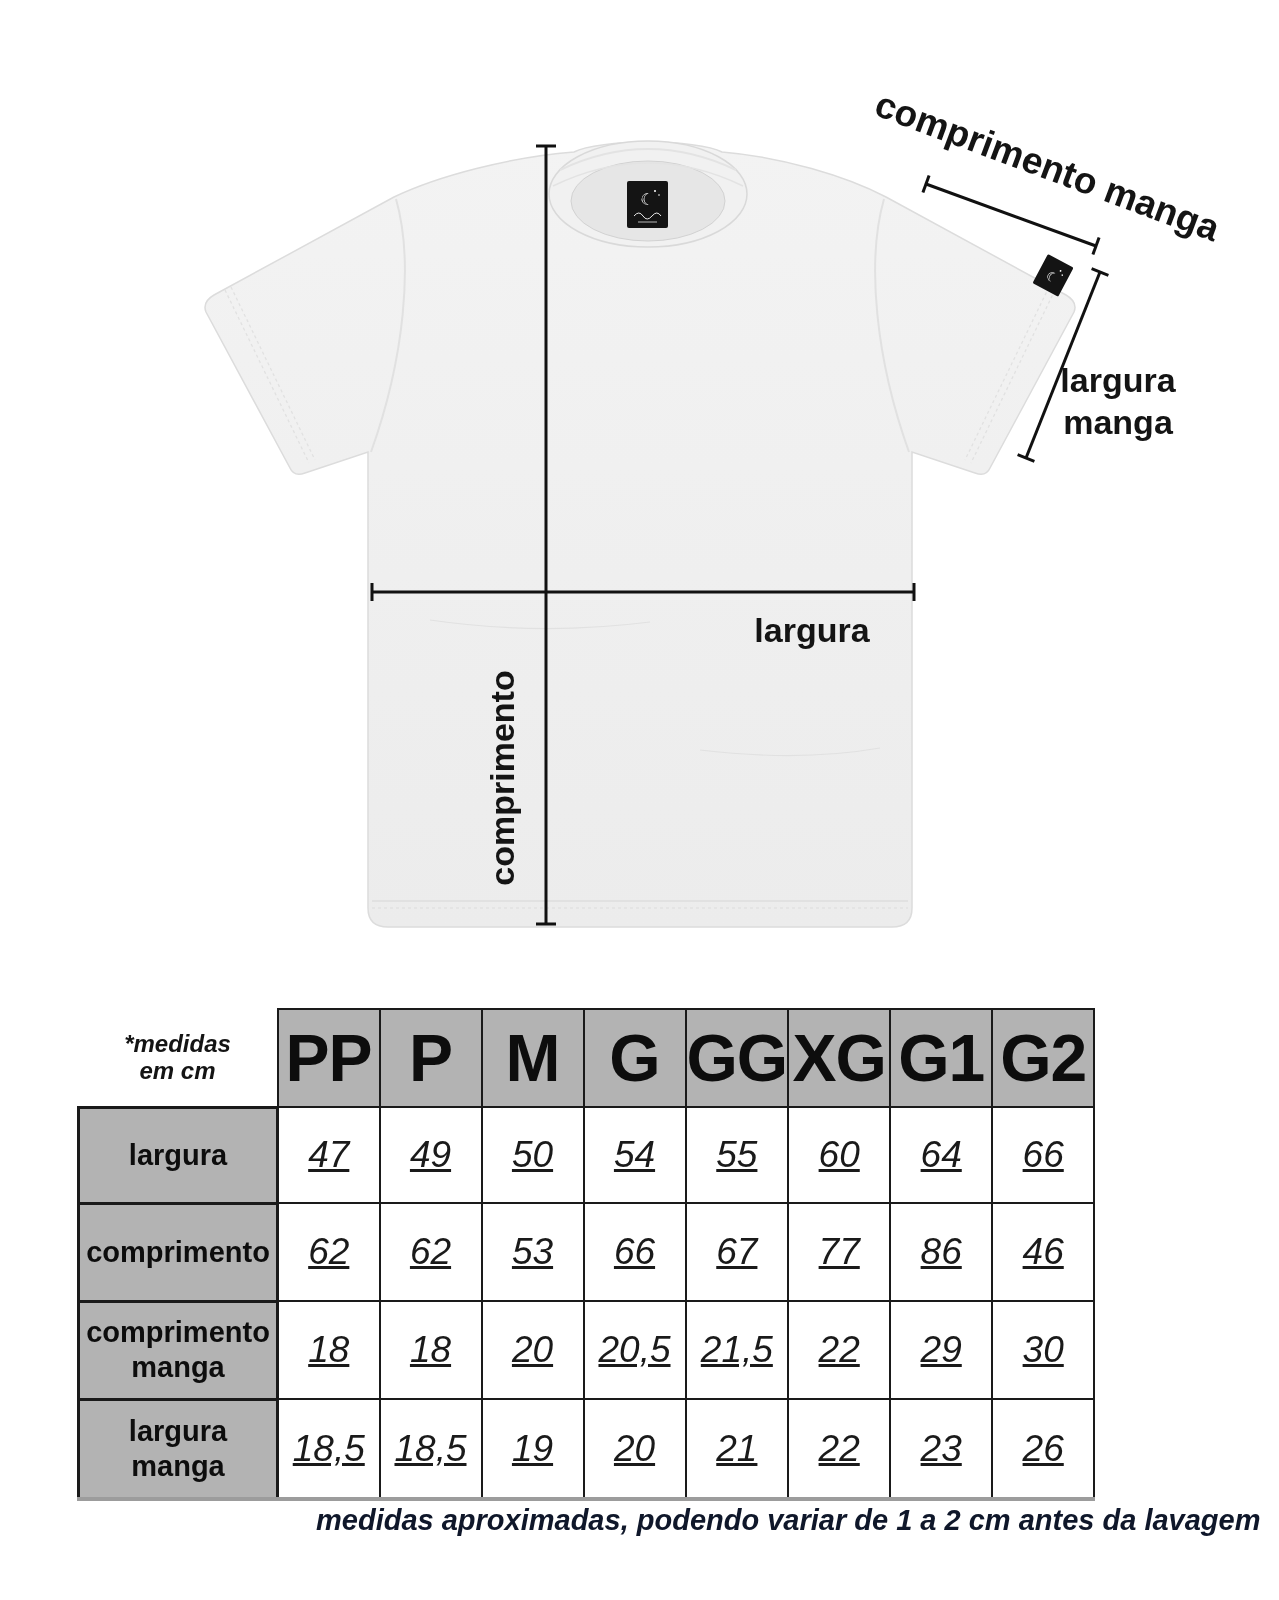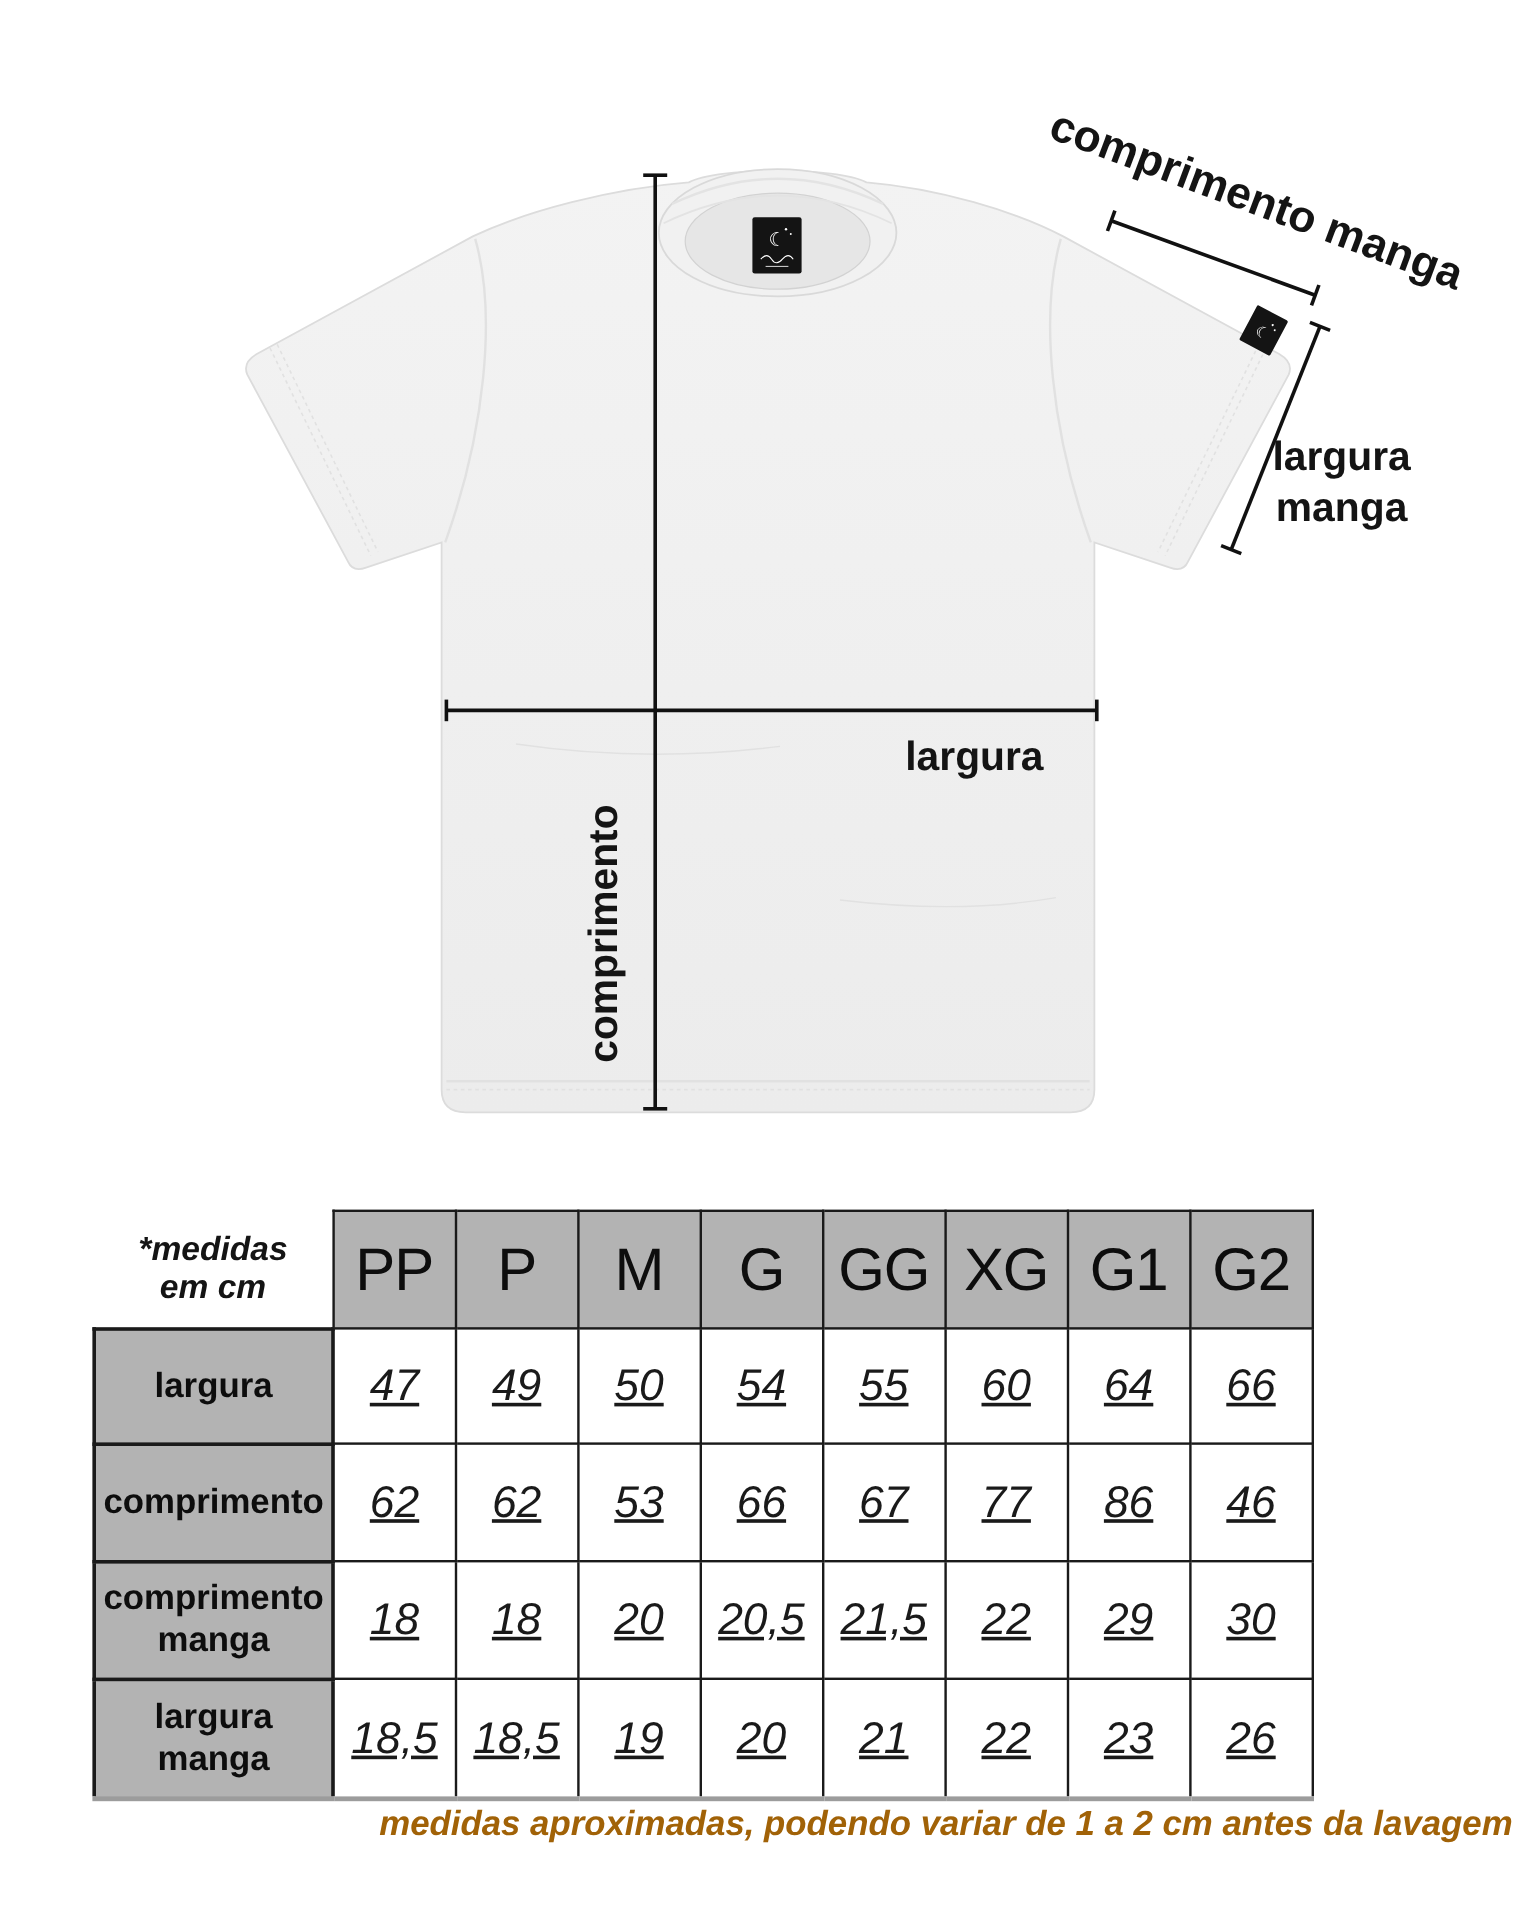--- a/index.html
+++ b/index.html
@@ -11,25 +11,25 @@
   .measure-label{font-family:"Liberation Sans",sans-serif;font-weight:600;fill:#141414;}
 
   
   table.size-table{
     position:absolute;left:77px;top:1008px;
     border-collapse:collapse;table-layout:fixed;
   }
   table.size-table td,table.size-table th{padding:0;text-align:center;vertical-align:middle;}
   td.corner{
     border:none;background:#ffffff;width:198px;
-    font-style:italic;font-weight:600;font-size:28px;line-height:1.15;color:#141414;
+    font-style:italic;font-weight:600;font-size:24px;line-height:1.15;color:#141414;
   }
   th.size-head{
     background:#b3b3b3;border:2px solid #1a1a1a;width:100px;
-    font-weight:400;font-size:50px;letter-spacing:-1px;color:#0d0d0d;
+    font-weight:700;font-size:66px;letter-spacing:-1px;color:#0d0d0d;
   }
   td.rlabel{
     background:#b3b3b3;border:3px solid #1a1a1a;
     font-weight:600;font-size:29px;line-height:1.2;color:#0d0d0d;
   }
   td.val{
     background:#ffffff;border:2px solid #1a1a1a;
     font-style:italic;font-weight:400;font-size:37px;color:#1a1a1a;text-decoration:underline;
   }
   tr.hr{height:98px;}
@@ -38,21 +38,21 @@
   tr.r3{height:98px;}
   tr.r4{height:100px;padding-left:20px;}
   tr.r4 td{border-bottom:4px solid #9c9c9c;}
 
   
   .footer{
     position:absolute;left:303px;top:1500px;width:930px;
     display:flex;align-items:center;gap:13px;
   }
   .footer .note{
-    font-style:italic;font-weight:700;font-size:29px;color:#a16207;white-space:nowrap;
+    font-style:italic;font-weight:700;font-size:29px;color:#0f172a;white-space:nowrap;
   }
 </style>
 </head>
 <body>
 
 <div class="stage">
 
   <svg class="shirt-svg" width="1279" height="990" viewBox="0 0 1279 990">
     <defs>
       <linearGradient id="bodyGrad" x1="0" y1="0" x2="0" y2="1">

